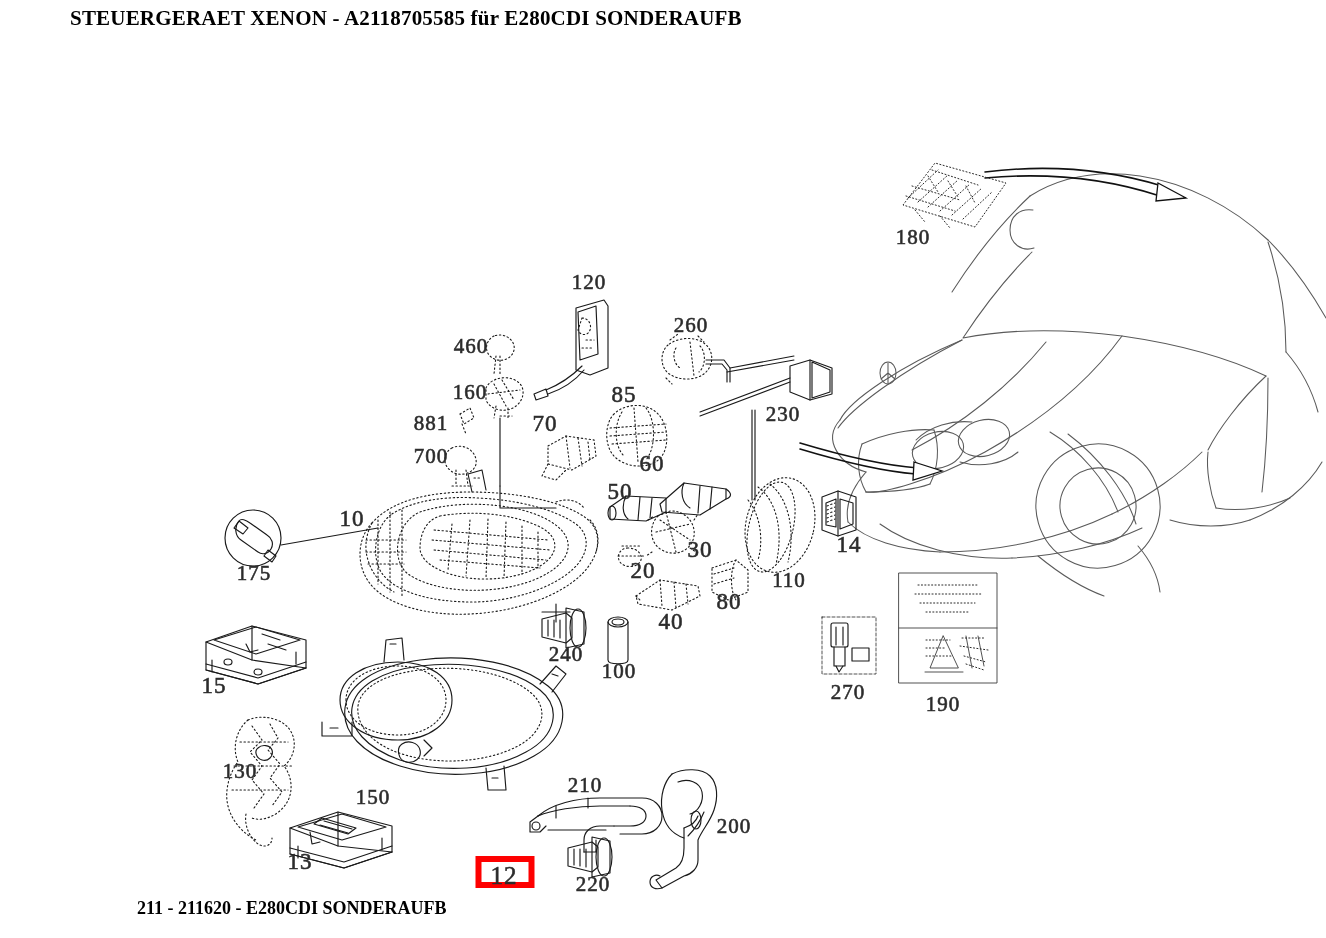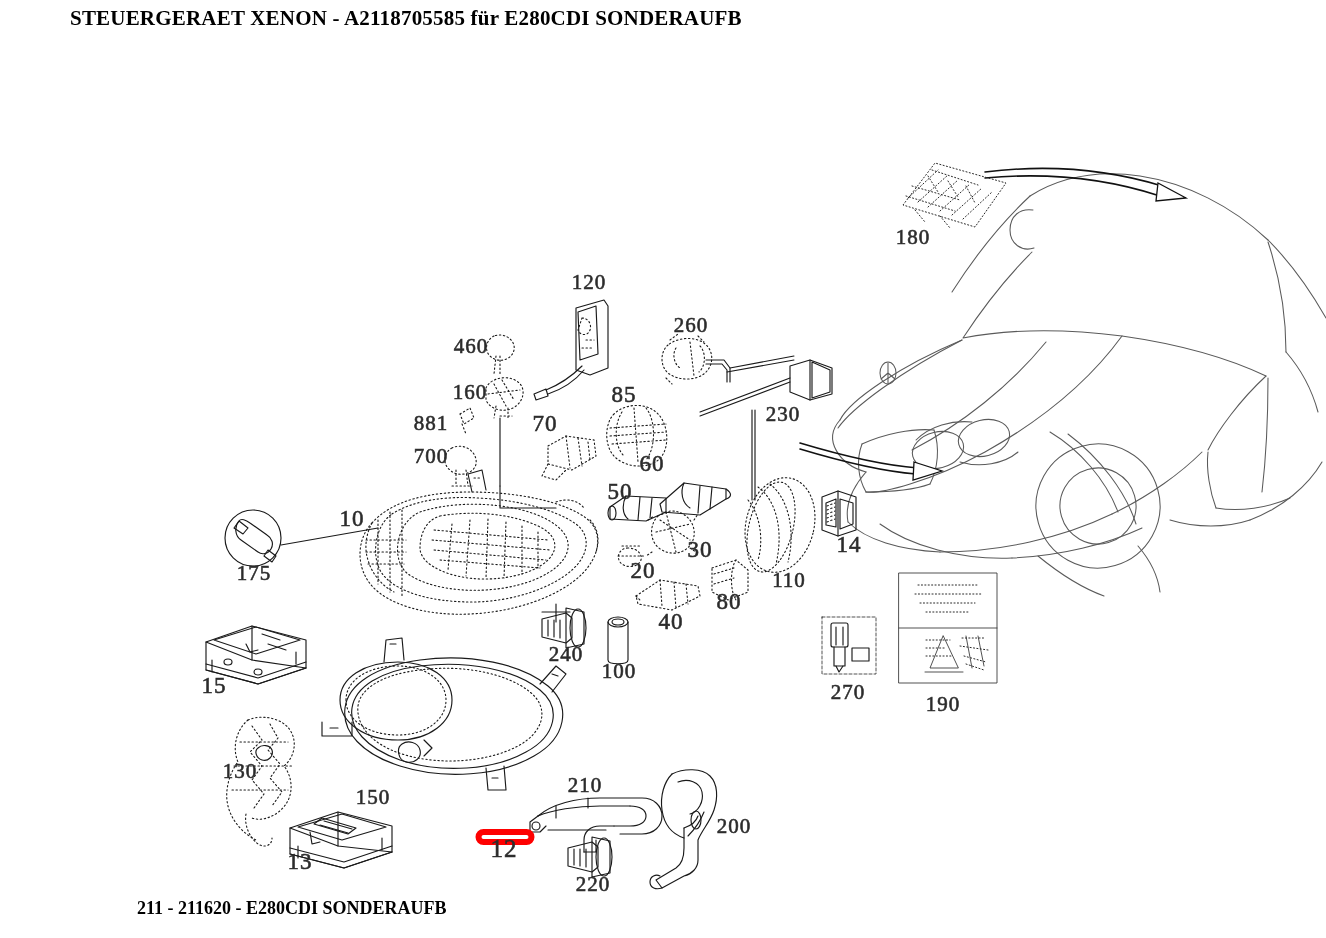--- a/index.html
+++ b/index.html
@@ -471,16 +471,16 @@
     <div class="lbl small" style="left: 214px; top: 685px;">15</div>
     <div class="lbl" style="left: 848px; top: 692px;">270</div>
     <div class="lbl" style="left: 943px; top: 704px;">190</div>
     <div class="lbl" style="left: 913px; top: 237px;">180</div>
     <div class="lbl" style="left: 216px; top: 771px; margin-left: 24px;">130</div>
     <div class="lbl" style="left: 373px; top: 797px;">150</div>
     <div class="lbl" style="left: 585px; top: 785px;">210</div>
     <div class="lbl" style="left: 734px; top: 826px;">200</div>
     <div class="lbl small" style="left: 300px; top: 861px;">13</div>
     <div class="lbl" style="left: 593px; top: 884px;">220</div>
-    <div class="lbl-hl" style="left: 505px; top: 837px; width: 59px; height: 16px; border-color: rgb(254, 0, 0); border-radius: 10px;">12</div>
+    <div class="lbl-hl" style="left: 505px; top: 872px; width: 59px; height: 32px; border-color: rgb(254, 0, 0);">12</div>
   </div>
 
 <div id="page-footer">211 - 211620 - E280CDI SONDERAUFB</div>
 
 </body></html>

